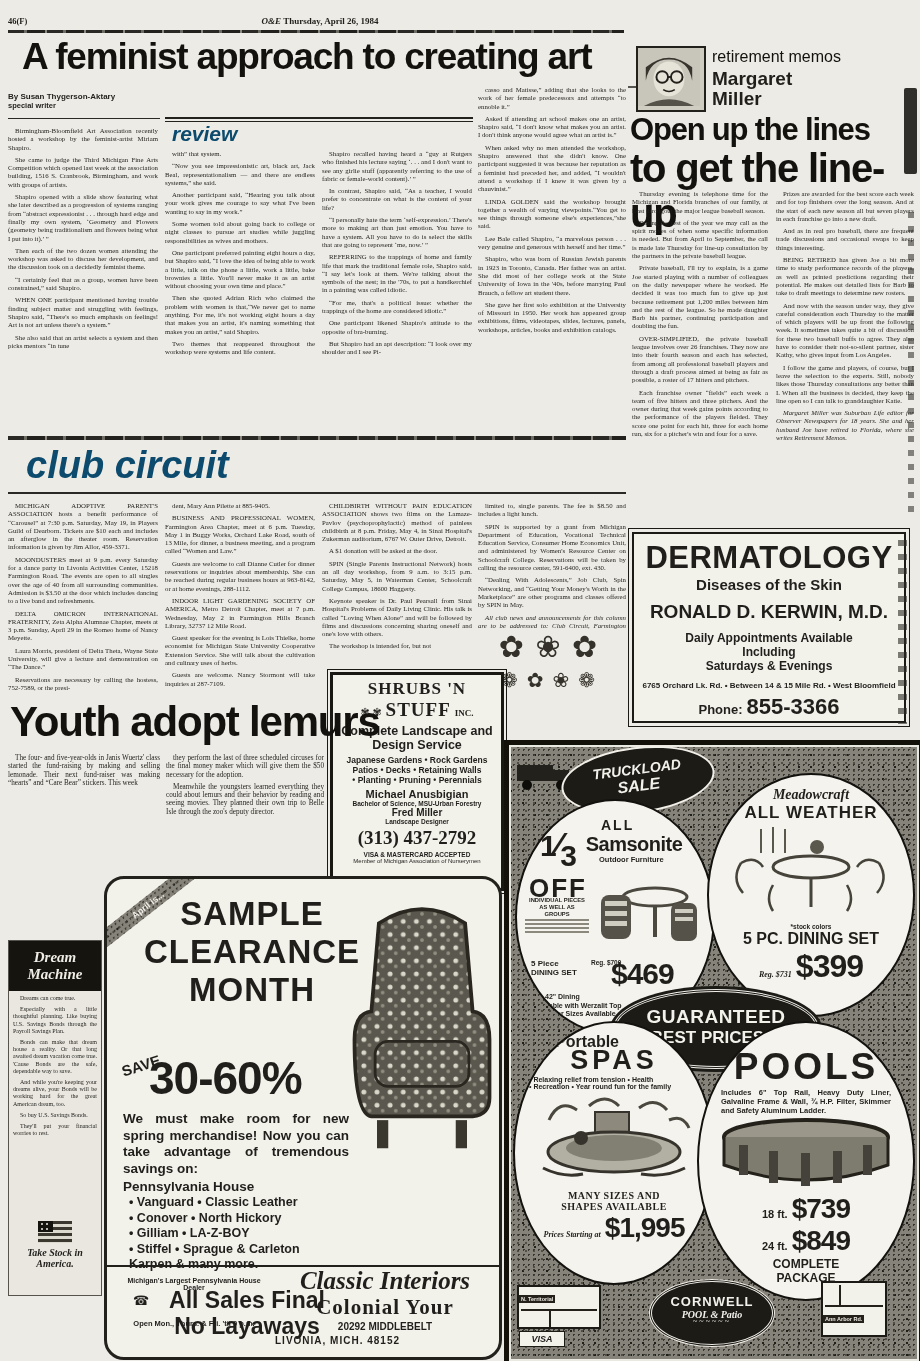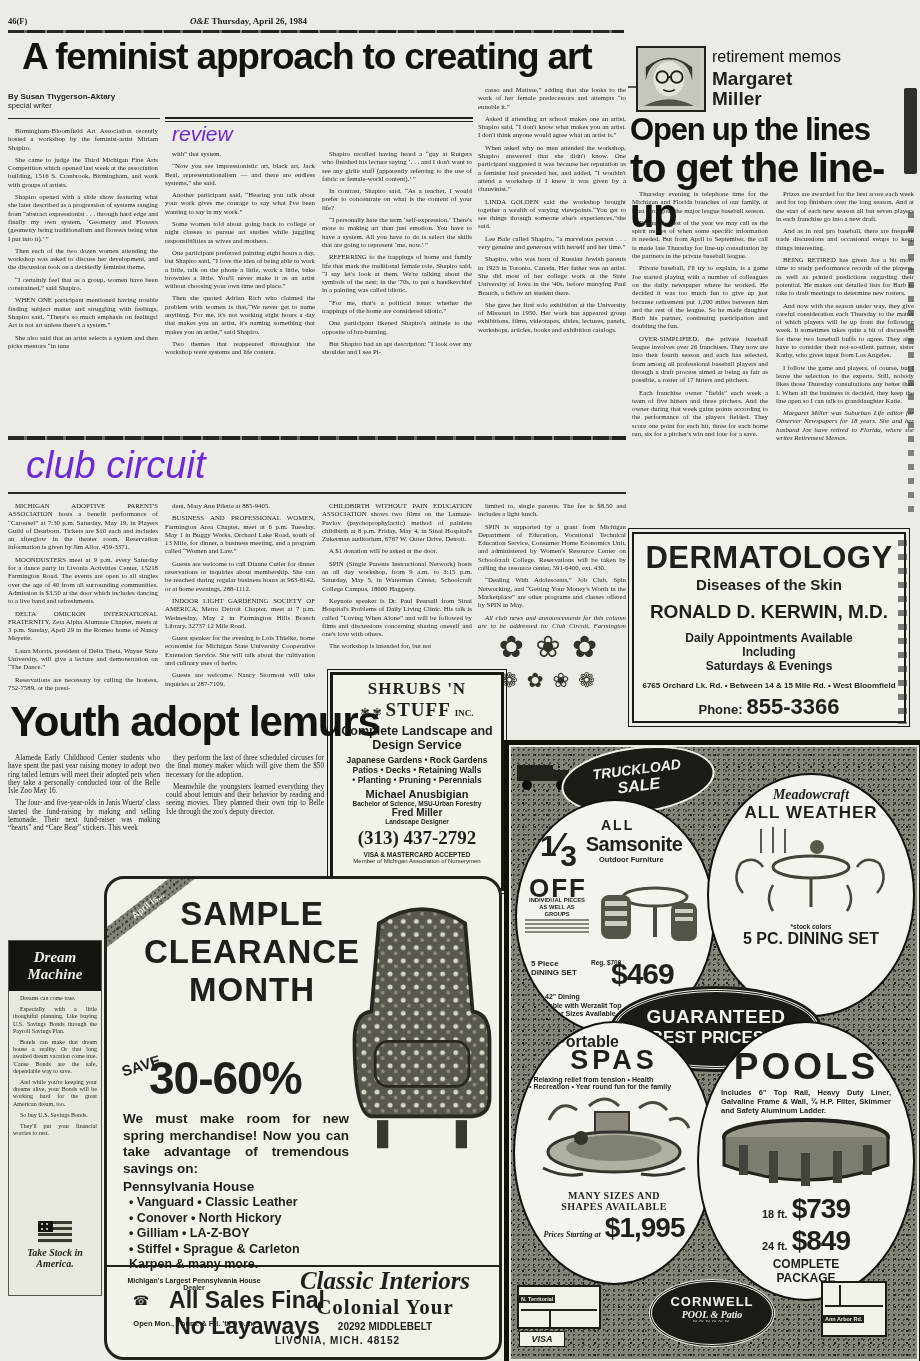--- a/index.html
+++ b/index.html
@@ -7,21 +7,21 @@
         font-family:"Liberation Serif",serif;color:#211f1b;}
   .abs{position:absolute;}
   .sans{font-family:"Liberation Sans",sans-serif;}
   .bodycol{font-size:6.8px;line-height:8.3px;text-align:justify;overflow:hidden;}
   .bodycol p{margin:0 0 4px;text-indent:7px;}
   .lines p{margin:0;text-indent:0;}
   .rule{background:#2b2925;}
   .mottle{background:repeating-linear-gradient(90deg,#2b2925 0 16px,#6e6b63 16px 19px,#23211d 19px 37px,#8d897f 37px 39px);}
   .dbl{border-top:2px solid #23211d;border-bottom:1px solid #23211d;height:2px;}
   .headline{font-family:"Liberation Sans",sans-serif;font-weight:700;color:#14120e;letter-spacing:-1.2px;}
-  .kicker-italic{font-family:"Liberation Sans",sans-serif;font-weight:400;font-style:italic;color:#6d28d9;}
+  .kicker-italic{font-family:"Liberation Sans",sans-serif;font-weight:700;font-style:italic;color:#0c4a6e;}
   .oval{background:#f4f3ed;border:2px solid #14120f;border-radius:50%;overflow:hidden;text-align:center;}
   .darkoval{background:#1d1b16;color:#f2f1ea;border-radius:50%;text-align:center;}
   .speckle{background-color:#86837a;
     background-image:radial-gradient(#37352f 1px,transparent 1px),
                      radial-gradient(#514e46 1px,transparent 1px),
                      radial-gradient(#211f1a 1.3px,transparent 1.3px);
     background-size:5px 5px,8px 8px,12px 12px;background-position:0 0,3px 4px,6px 2px;}
   .adbox{background:#f2f1ea;}
   .heavy{font-weight:700;}
   .ital{font-style:italic;}
@@ -29,31 +29,31 @@
   .dashcol{background:repeating-linear-gradient(180deg,#2c2a24 0 6px,transparent 6px 14px);}
   .flowers{font-size:30px;color:#33312a;letter-spacing:2px;line-height:30px;}
   .price{font-family:"Liberation Sans",sans-serif;font-weight:800;letter-spacing:-1px;}
 </style>
 </head>
 <body>
 
 <div class="page">
 
   <div class="abs" style="left:8px;top:16px;font-size:8.5px;font-weight:700;">46(F)</div>
-  <div class="abs heavy" style="left:190px;top:16px;width:260px;text-align:left;font-size:9px;">
+  <div class="abs heavy" style="left:190px;top:16px;width:260px;text-align:center;font-size:9px;">
     <span class="ital heavy">O&amp;E</span>
     <span>Thursday, April 26, 1984</span>
   </div>
   <div class="abs mottle" style="left:8px;top:30px;width:616px;height:3px;"></div>
 
   <div class="abs headline" style="left:22px;top:36px;width:600px;font-size:37px;">A feminist approach to creating art</div>
 
   <div class="abs sans" style="left:8px;top:92px;width:152px;">
     <div style="font-size:8px;font-weight:700;">By Susan Thygerson-Aktary</div>
-    <div style="font-size:7.5px;font-weight:400;">special writer</div>
+    <div style="font-size:7.5px;font-weight:700;">special writer</div>
   </div>
   <div class="abs rule" style="left:8px;top:118px;width:152px;height:1px;"></div>
 
   <div class="abs dbl" style="left:165px;top:117px;width:308px;"></div>
   <div class="abs kicker-italic" style="left:172px;top:122px;font-size:21px;">review</div>
 
   <div class="abs bodycol" style="left:8px;top:127px;width:150px;height:302px;">
       <p>Birmingham-Bloomfield Art Association recently hosted a workshop by the feminist-artist Miriam Shapiro.</p>
       <p>She came to judge the Third Michigan Fine Arts Competition which opened last week at the association building, 1516 S. Cranbrook, Birmingham, and work with groups of artists.</p>
       <p>Shapiro opened with a slide show featuring what she later described as a progression of systems ranging from “abstract expressionist . . . through hard edge and finally my own system, ‘Geometry and Flowers (geometry being traditionalism and flowers being what I put into it).’ ”</p>
@@ -196,21 +196,20 @@
     <div class="sans" style="font-size:6.5px;font-weight:700;">Bachelor of Science, MSU-Urban Forestry</div>
     <div class="sans" style="font-size:10px;font-weight:800;">Fred Miller</div>
     <div class="sans" style="font-size:6.5px;font-weight:700;">Landscape Designer</div>
     <div style="font-size:19px;font-weight:800;margin-top:2px;">(313) 437-2792</div>
     <div class="sans" style="font-size:6.5px;font-weight:700;margin-top:2px;">VISA &amp; MASTERCARD ACCEPTED</div>
     <div class="sans" style="font-size:6px;">Member of Michigan Association of Nurserymen</div>
   </div>
 
   <div class="abs headline" style="left:10px;top:698px;font-size:42px;font-weight:600;">Youth adopt lemurs</div>
   <div class="abs bodycol" style="left:8px;top:754px;width:152px;height:122px;font-size:7.2px;">
-      <p>Alameda Early Childhood Center students who have spent the past year raising money to adopt two ring tailed lemurs will meet their adopted pets when they take a personally conducted tour of the Belle Isle Zoo May 16.</p>
       <p>The four- and five-year-olds in Janis Wuertz' class started the fund-raising by making and selling lemonade. Their next fund-raiser was making “hearts” and “Care Bear” stickers. This week</p>
     </div>
   <div class="abs bodycol" style="left:166px;top:754px;width:158px;height:122px;font-size:7.2px;">
       <p>they perform the last of three scheduled circuses for the final money maker which will give them the $50 necessary for the adoption.</p>
       <p>Meanwhile the youngsters learned everything they could about lemurs and their behavior by reading and seeing movies. They planned their own trip to Belle Isle through the zoo's deputy director.</p>
     </div>
 
 
   <div class="abs" style="left:8px;top:940px;width:92px;height:354px;border:1px solid #55534c;background:#e9e7e0;">
     <div style="background:#16140f;color:#efede5;text-align:center;padding:8px 2px;">
@@ -357,20 +356,24 @@
         <line x1="64" y1="6" x2="64" y2="30" stroke="#5a574c" stroke-width="2"></line>
         <ellipse cx="90" cy="44" rx="38" ry="11" fill="none" stroke="#45433a" stroke-width="3"></ellipse>
         <line x1="90" y1="55" x2="90" y2="84" stroke="#45433a" stroke-width="3"></line>
         <path d="M20 40 q-10 16 2 30 M20 40 q14 -8 22 4" stroke="#45433a" stroke-width="2.5" fill="none"></path>
         <path d="M158 40 q10 16 -2 30 M158 40 q-14 -8 -22 4" stroke="#45433a" stroke-width="2.5" fill="none"></path>
         <path d="M52 62 q-8 14 0 26 M126 62 q8 14 0 26" stroke="#45433a" stroke-width="2.5" fill="none"></path>
         <circle cx="96" cy="24" r="7" fill="#5a574c"></circle>
       </svg>
       <div class="sans" style="font-size:6.5px;font-weight:700;">*stock colors</div>
       <div class="sans" style="font-size:16px;font-weight:800;">5 PC. DINING SET</div>
+      <div>
+        <span class="ital" style="font-size:8px;font-weight:700;">Reg. $731</span>
+        <span class="price" style="font-size:32px;">$399</span>
+      </div>
     </div>
 
     <div class="abs darkoval" style="left:104px;top:244px;width:200px;height:74px;border:3px double #f1efe8;box-shadow:0 0 0 3px #1d1b16;">
       <div class="sans" style="font-size:19px;font-weight:800;margin-top:14px;letter-spacing:0.5px;">GUARANTEED</div>
       <div class="sans" style="font-size:17px;font-weight:800;">BEST PRICES!!!</div>
     </div>
 
     <div class="abs oval" style="left:4px;top:276px;width:198px;height:260px;">
       <div class="sans" style="font-size:16px;font-weight:800;margin-top:10px;text-align:left;padding-left:40px;">Portable</div>
       <div class="sans" style="font-size:27px;font-weight:800;letter-spacing:4px;margin-top:-6px;">SPAS</div>

